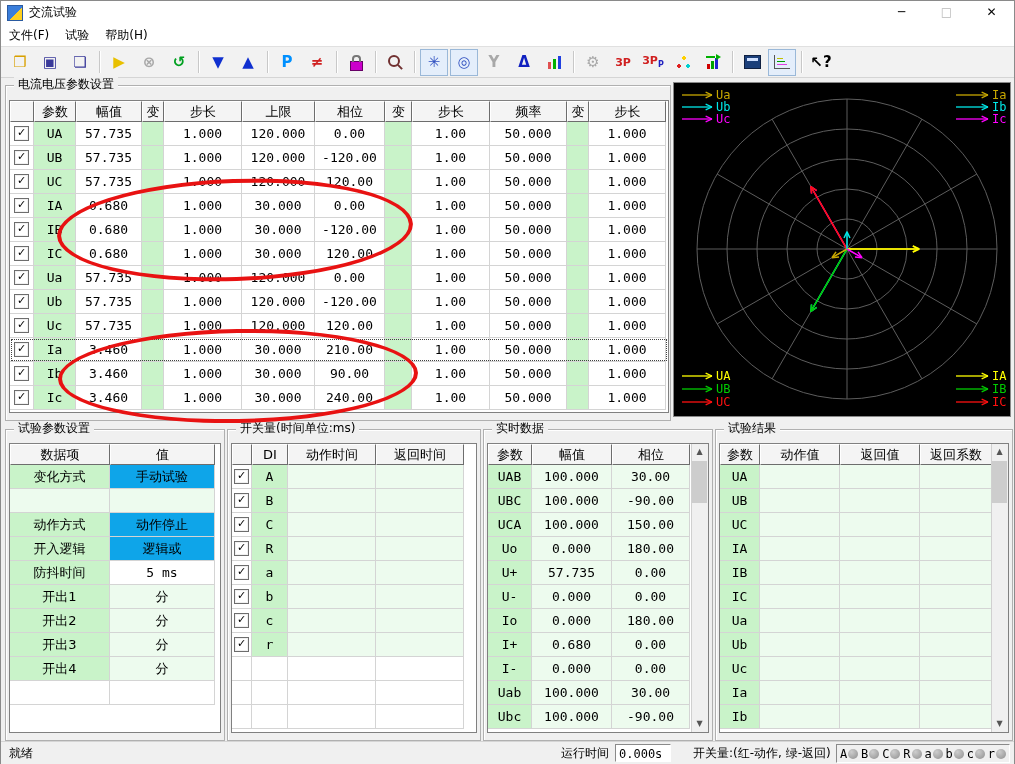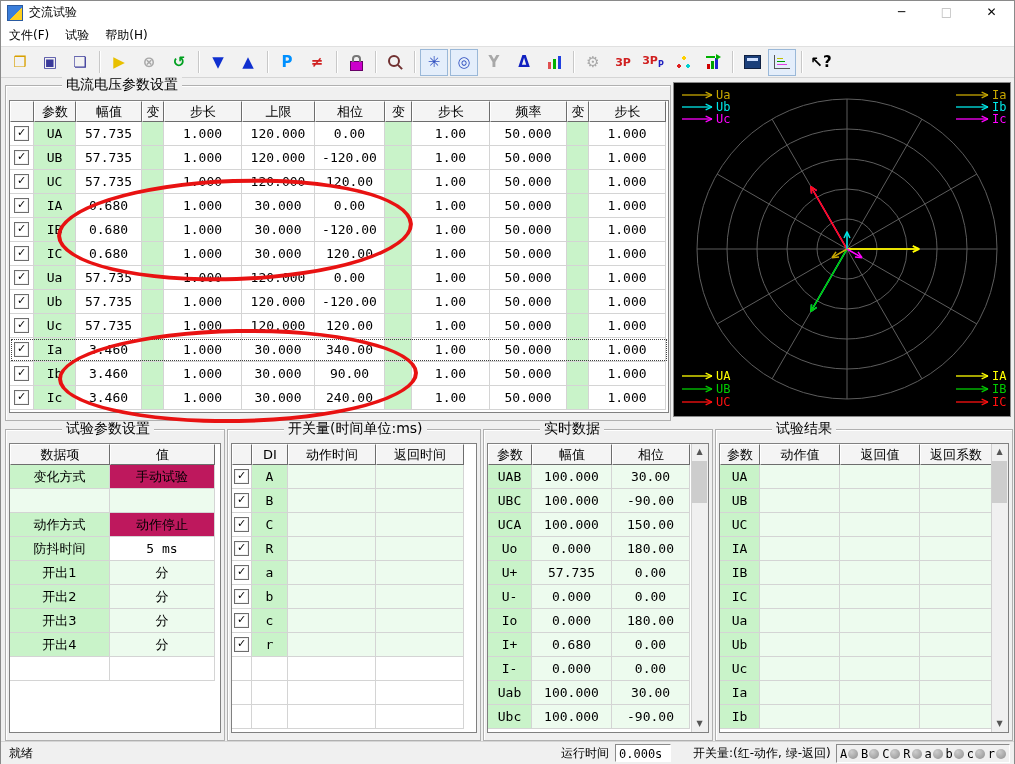--- a/index.html
+++ b/index.html
@@ -47,32 +47,32 @@
   .icon-calculator{width:15px;height:12px;background:#1b3f7a;border:1px solid #102040;position:relative;}
   .icon-calculator::before{content:"";position:absolute;top:2px;left:2px;right:2px;height:3px;background:#cfe0ff;}
   .icon-curve-view{width:15px;height:13px;border-left:1px solid #555;border-bottom:1px solid #555;background:
     linear-gradient(#e040e0,#e040e0) 2px 9px/10px 1px no-repeat,
     linear-gradient(#00a000,#00a000) 2px 6px/8px 1px no-repeat,
     linear-gradient(#c0c000,#c0c000) 2px 3px/6px 1px no-repeat;}
   .icon-three-phase-p::after{content:"P";color:#2020c0;font-size:8px;vertical-align:-3px;}
 
   
   .groupbox{position:absolute;border:1px solid #b0b0b0;box-shadow:inset 1px 1px 0 #fff;}
-  .gb-title{position:absolute;top:-9px;left:8px;background:#f0f0f0;padding:0 4px;font-size:14px;line-height:15px;margin-left:48px;}
+  .gb-title{position:absolute;top:-9px;left:8px;background:#f0f0f0;padding:0 4px;font-size:12px;line-height:15px;}
 
   
   .hcell{background:#f4f4f4;border:1px solid;border-color:#fff #6d6d6d #6d6d6d #fff;box-sizing:border-box;
     text-align:center;font-size:13px;height:21px;line-height:19px;overflow:hidden;white-space:nowrap;}
   .cell{box-sizing:border-box;border-right:1px solid #d4d4d4;border-bottom:1px solid #d4d4d4;height:24px;line-height:23px;
     text-align:center;font-size:13px;overflow:hidden;white-space:nowrap;background:#fff;}
   .row{display:flex;}
   .row.focused{outline:1px dotted #404040;outline-offset:-2px;}
   .green{background:#c9f3c9;}
   .pale{background:#edfbee;}
-  .yellow{background:#be185d;}
+  .yellow{background:#0ea5e9;}
   .tbl{position:absolute;background:#fff;border:1px solid #808080;}
   .cbx{display:inline-block;width:13px;height:13px;background:#fff;border:1px solid #6d6d6d;box-shadow:0 0 0 1px #f0f0f0 inset;
     line-height:12px;font-size:11px;font-weight:bold;text-align:center;vertical-align:middle;margin-top:-3px;}
   .cbx::after{content:"✓";}
 
   
   .phasor{position:absolute;left:672px;top:81px;width:338px;height:335px;background:#000;border:1px solid #888;box-sizing:border-box;}
 
   
   .vscroll{position:absolute;top:0;right:0;width:16px;bottom:0;background:#f0f0f0;border-left:1px solid #d0d0d0;}
@@ -345,21 +345,21 @@
         <div class="cell green" style="width: 22px;"></div>
         <div class="cell mono" style="width: 77px;">1.000</div>
       </div>
       <div class="row focused">
         <div class="cell " style="width: 24px;"><span class="cbx"></span></div>
         <div class="cell green mono" style="width: 42px;">Ia</div>
         <div class="cell mono" style="width: 66px;">3.460</div>
         <div class="cell green" style="width: 22px;"></div>
         <div class="cell mono" style="width: 78px;">1.000</div>
         <div class="cell mono" style="width: 73px;">30.000</div>
-        <div class="cell mono" style="width: 70px;">340.00</div>
+        <div class="cell mono" style="width: 70px;">210.00</div>
         <div class="cell green" style="width: 27px;"></div>
         <div class="cell mono" style="width: 78px;">1.00</div>
         <div class="cell mono" style="width: 77px;">50.000</div>
         <div class="cell green" style="width: 22px;"></div>
         <div class="cell mono" style="width: 77px;">1.000</div>
       </div>
       <div class="row">
         <div class="cell " style="width: 24px;"><span class="cbx"></span></div>
         <div class="cell green mono" style="width: 42px;">Ib</div>
         <div class="cell mono" style="width: 66px;">3.460</div>
@@ -503,20 +503,24 @@
       </div>
       <div class="row">
         <div class="cell pale" style="width: 100px;"></div>
         <div class="cell pale" style="width: 105px;"></div>
       </div>
       <div class="row">
         <div class="cell green" style="width: 100px;">动作方式</div>
         <div class="cell yellow" style="width: 105px;">动作停止</div>
       </div>
       <div class="row">
+        <div class="cell green" style="width: 100px;">开入逻辑</div>
+        <div class="cell yellow" style="width: 105px;">逻辑或</div>
+      </div>
+      <div class="row">
         <div class="cell green" style="width: 100px;">防抖时间</div>
         <div class="cell  mono" style="width: 105px;">5 ms</div>
       </div>
       <div class="row">
         <div class="cell green" style="width: 100px;">开出1</div>
         <div class="cell pale" style="width: 105px;">分</div>
       </div>
       <div class="row">
         <div class="cell green" style="width: 100px;">开出2</div>
         <div class="cell pale" style="width: 105px;">分</div>

